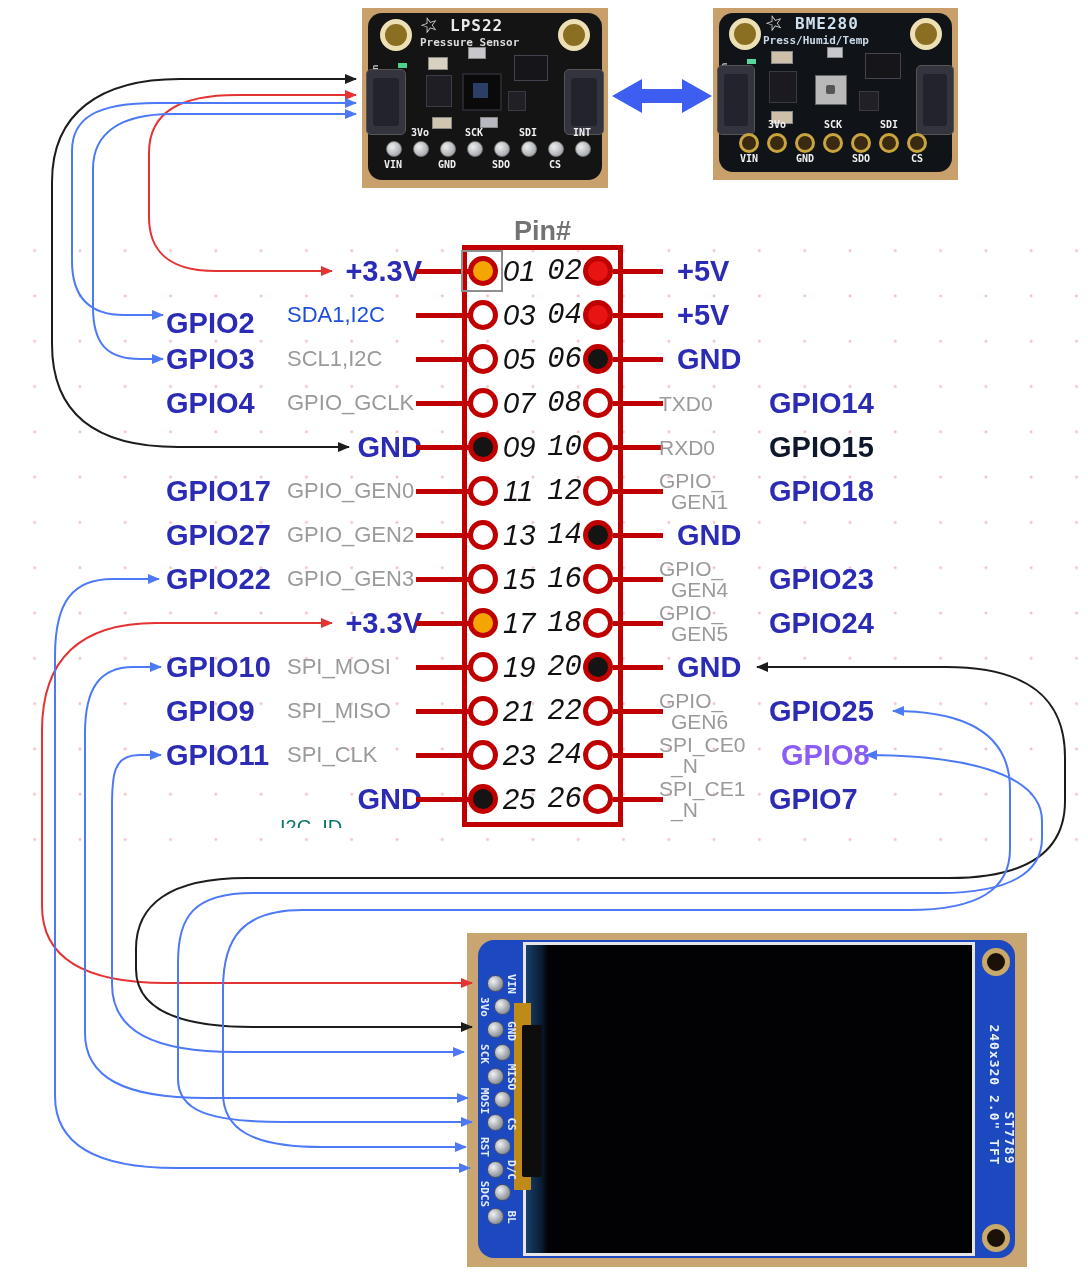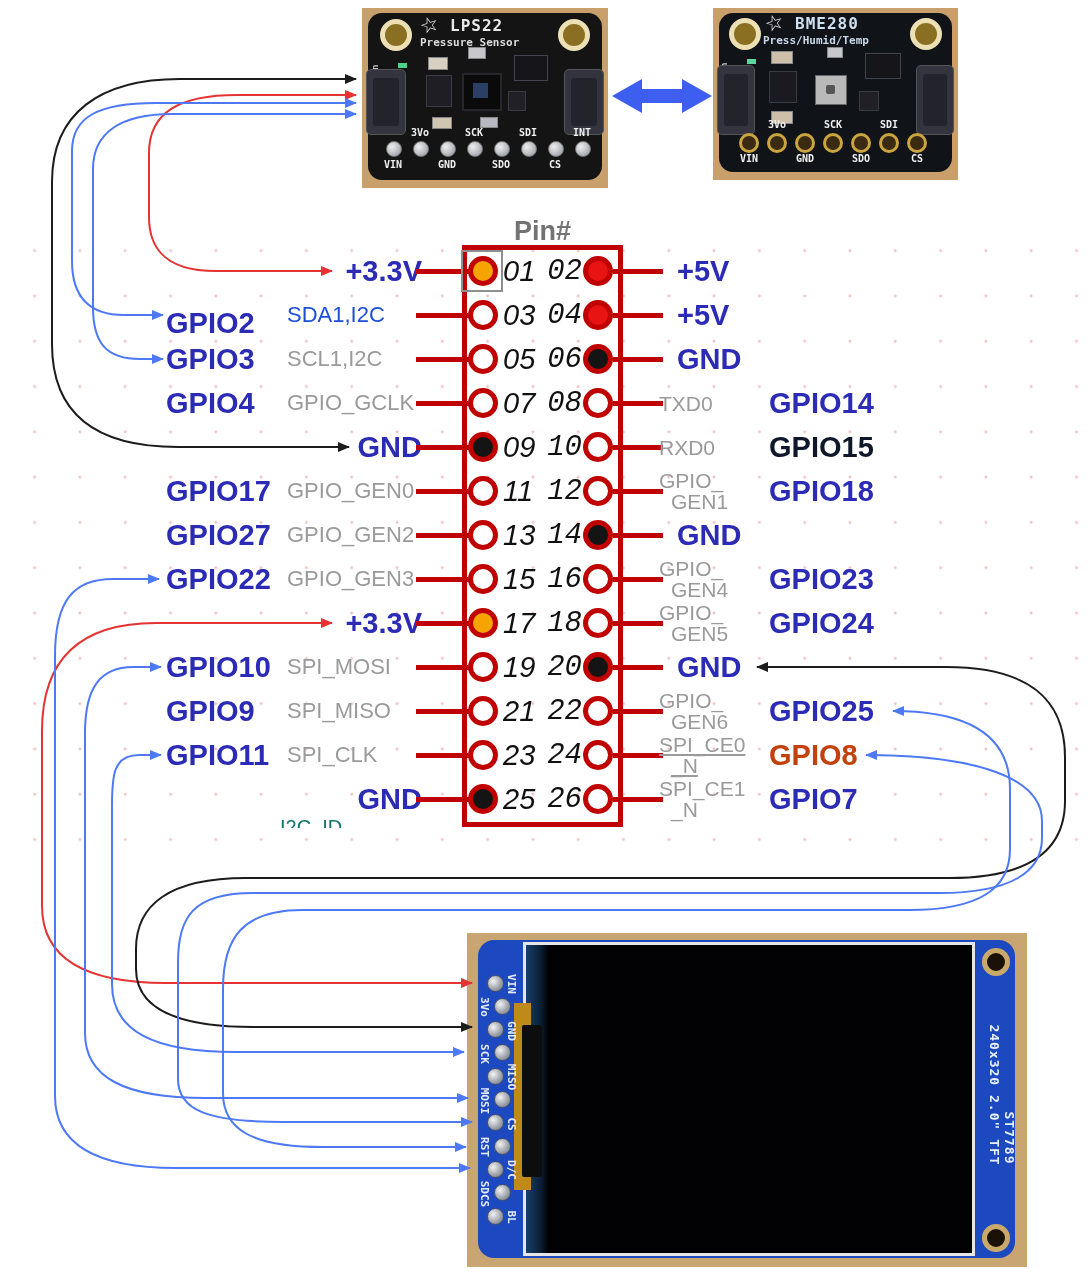--- a/index.html
+++ b/index.html
@@ -379,22 +379,22 @@
         </div>
         <div class="prow" style="top: 733px;">
           <div class="l-gpio" style="color: rgb(43, 43, 181);">GPIO11</div>
           <div class="l-sub" style="color: rgb(154, 154, 154);">SPI_CLK</div>
           <div class="stub sl"></div>
           <div class="pcirc cl" style="background: rgb(255, 255, 255);"></div>
           <div class="pnum nl">23</div>
           <div class="pnum nr">24</div>
           <div class="pcirc cr" style="background: rgb(255, 255, 255);"></div>
           <div class="stub sr"></div>
-          <div class="r-sub" style="color: rgb(154, 154, 154); text-decoration: underline;">SPI_CE0<div class="ln2">_N</div></div>
-          <div class="r-gpio" style="color: #c2410c;">GPIO8</div>
+          <div class="r-sub" style="color: rgb(154, 154, 154);">SPI_CE0<div class="ln2">_N</div></div>
+          <div class="r-gpio" style="color: #8b5cf6; margin-left: 12px;">GPIO8</div>
         </div>
         <div class="prow" style="top: 777px;">
           <div class="l-power" style="color: rgb(43, 43, 181);">GND</div>
           <div class="stub sl"></div>
           <div class="pcirc cl" style="background: rgb(20, 20, 20);"></div>
           <div class="pnum nl">25</div>
           <div class="pnum nr">26</div>
           <div class="pcirc cr" style="background: rgb(255, 255, 255);"></div>
           <div class="stub sr"></div>
           <div class="r-sub" style="color: rgb(154, 154, 154);">SPI_CE1<div class="ln2">_N</div></div>

